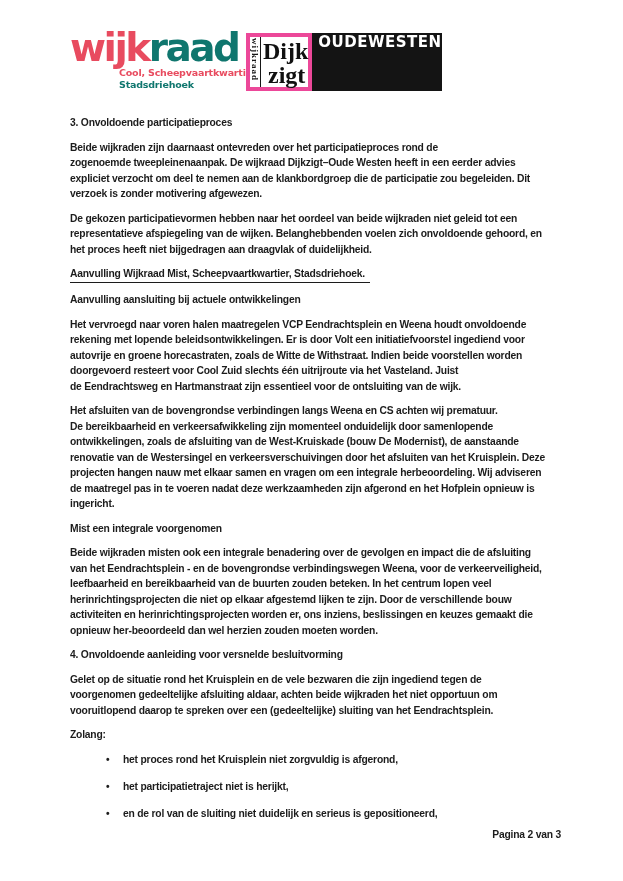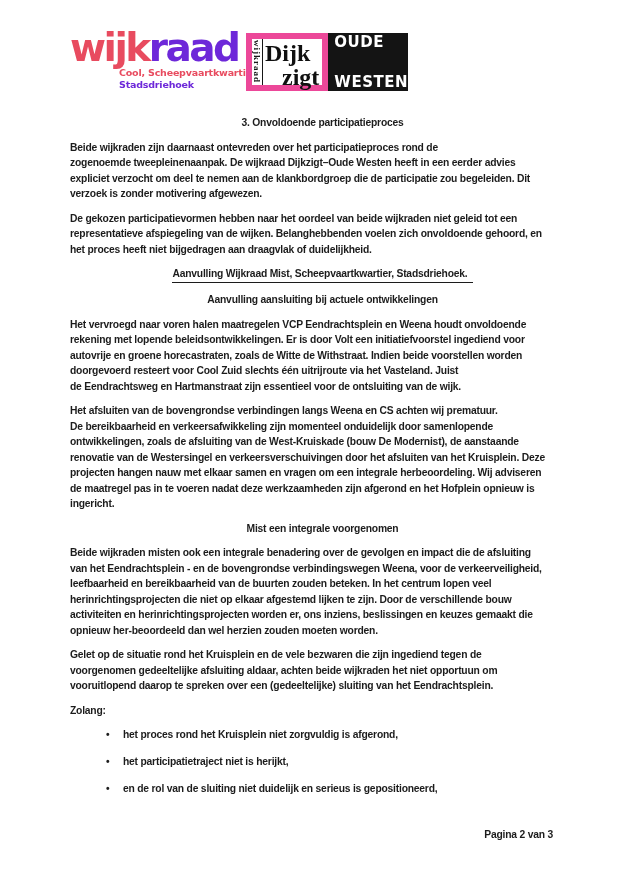--- a/index.html
+++ b/index.html
@@ -8,53 +8,53 @@
     font-family:"Liberation Sans", sans-serif; color:#1c1c1c; overflow:hidden;
   }
 
   
   .header { position:relative; height:115px; }
 
   .logo-wijkraad { position:absolute; left:70px; top:30px; line-height:1; }
   .lw-word { font-family:"DejaVu Sans", sans-serif; font-size:39px; font-weight:800;
              letter-spacing:-2.5px; line-height:36px; white-space:nowrap; }
   .lw-red    { color:#e84b5f; }
-  .lw-purple { color:#6d28d9; }
+  .lw-purple { color:#0f766e; }
   .lw-sub { margin:1px 0 0 49px; font-family:"DejaVu Sans", sans-serif;
             font-size:9.5px; font-weight:700; line-height:11.5px; letter-spacing:-0.2px; }
 
   .logo-dijkzigt { position:absolute; left:246px; top:33px; width:162px; height:58px;
                    display:flex; background:#ffffff; z-index:2; }
-  .dz-white { width:78px; border:6px solid #ec4899; background:#ffffff; display:flex; }
+  .dz-white { width:78px; border:4px solid #ec4899; background:#ffffff; display:flex; }
   .dz-vert  { writing-mode:vertical-rl; font-family:"Liberation Serif", serif;
               font-size:9px; font-weight:600; letter-spacing:1px; color:#161616;
               border-right:1px solid #161616; padding:1px 0 0 0; width:10px; overflow:hidden; }
   .dz-name  { flex:1; font-family:"Liberation Serif", serif; font-weight:700;
               font-size:24px; line-height:26px; color:#101010; padding-top:1px; }
   .dz-name .l1 { display:block; padding-left:2px; }
   .dz-name .l2 { display:block; text-align:right; padding-right:3px; margin-top:-2px; }
-  .dz-black { flex:1; background:#141414; color:#ffffff; display:flex; flex-direction:column;
-              justify-content:space-between; padding-left:6px;
+  .dz-black { flex:1; background:#141414; color:#ffffff; display:flex; flex-direction:row;
+              justify-content:flex-start; padding-left:6px;
               font-family:"DejaVu Sans", sans-serif; font-weight:900;
               font-size:15px; line-height:18px; letter-spacing:0.5px; }
 
   
   .main { padding:0 48px 0 70px; }
   .main p, .main h3, .main li, .footer {
     font-size:10.3px; letter-spacing:-0.2px; line-height:15.5px;font-weight:bold;
   }
   .main p, .main h3 { margin:0 0 9px 0; white-space:pre-line; }
-  .main h3 { font-weight:700;text-align:center; }
+  .main h3 { font-weight:700; }
   .h-underline span { display:inline-block; border-bottom:1.5px solid #1c1c1c;
                       padding:0 5px 0.5px 0; }
   .main ul { list-style:none; margin:0 0 9px 0; padding:0; }
   .main li { display:flex; padding-left:36px; margin-bottom:11.5px; }
   .bullet { width:17px; flex:0 0 17px; }
 
-  .footer { position:absolute; top:827px; right:70px; }
+  .footer { position:absolute; top:827px; right:62px; }
 </style>
 </head>
 <body>
 
 <div class="page">
 
   <div class="header">
 
     <div class="logo-wijkraad">
       <div class="lw-word"><span class="lw-red">wijk</span><span class="lw-purple">raad</span></div>
@@ -113,20 +113,21 @@
 
     <h3>Mist een integrale voorgenomen</h3>
 
     <p>Beide wijkraden misten ook een integrale benadering over de gevolgen en impact die de afsluiting
 van het Eendrachtsplein - en de bovengrondse verbindingswegen Weena, voor de verkeerveiligheid,
 leefbaarheid en bereikbaarheid van de buurten zouden beteken. In het centrum lopen veel
 herinrichtingsprojecten die niet op elkaar afgestemd lijken te zijn. Door de verschillende bouw
 activiteiten en herinrichtingsprojecten worden er, ons inziens, beslissingen en keuzes gemaakt die
 opnieuw her-beoordeeld dan wel herzien zouden moeten worden.</p>
 
+    <h3>4. Onvoldoende aanleiding voor versnelde besluitvorming</h3>
 
     <p>Gelet op de situatie rond het Kruisplein en de vele bezwaren die zijn ingediend tegen de
 voorgenomen gedeeltelijke afsluiting aldaar, achten beide wijkraden het niet opportuun om
 vooruitlopend daarop te spreken over een (gedeeltelijke) sluiting van het Eendrachtsplein.</p>
 
     <p>Zolang:</p>
 
     <ul>
       <li>
         <span class="bullet">•</span>

